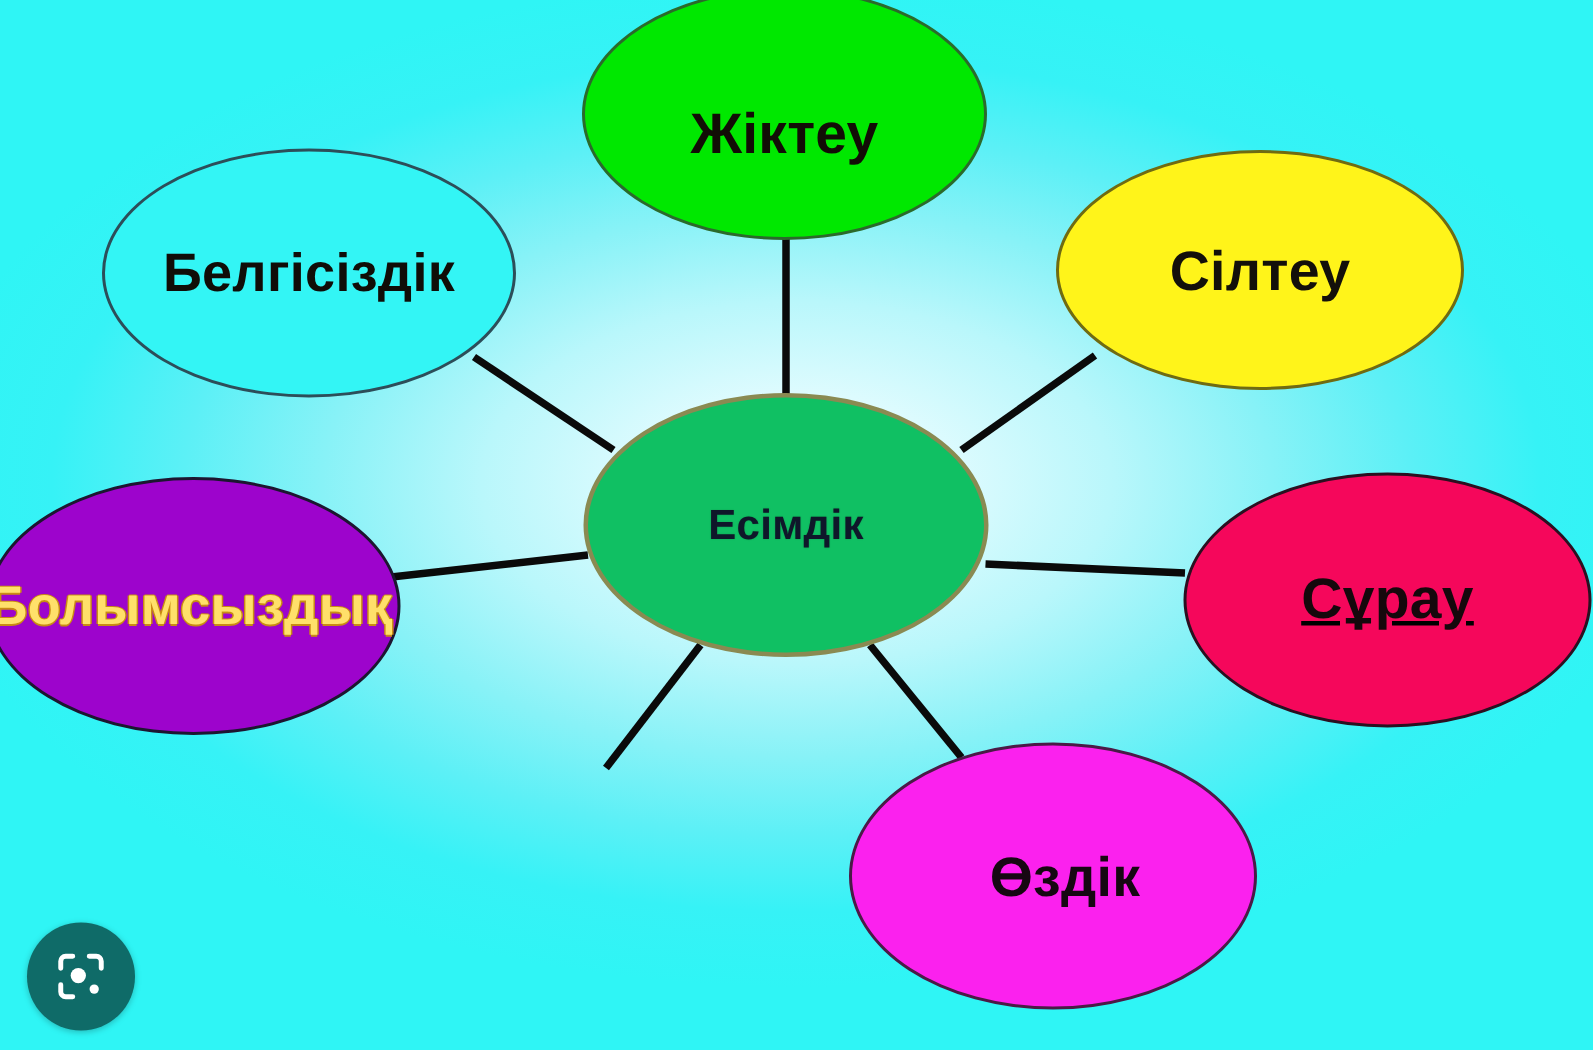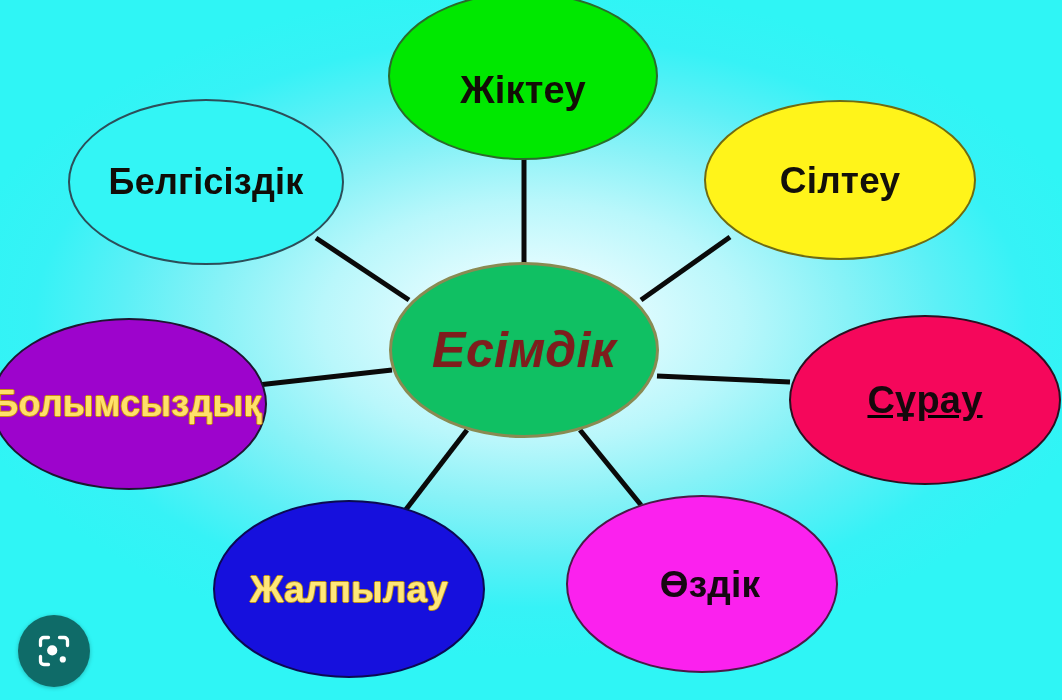--- a/index.html
+++ b/index.html
@@ -48,24 +48,23 @@
   }
   
   .node-center {
     left: 389px; top: 262px;
     width: 270px; height: 176px;
     background: #10c063;
     border: 3px solid #8a8a52;
     z-index: 5;
   }
   .node-center .node-label {
-    color: #7f1d1d;
-    font-size: 50px;
+    color: #0f172a;
+    font-size: 28px;
     text-shadow: 0 0 1px rgba(0,0,0,0.25);
-    font-style: italic;
   }
   
   .node-top {
     left: 388px; top: -8px;
     width: 270px; height: 168px;
     background: #00e800;
     border: 2px solid #2b6a2b;
     z-index: 4;
   }
   .node-top .node-label { color: #120d06; font-size: 38px; margin-top: 28px; }
@@ -188,23 +187,20 @@
   </div>
 
   <div class="node node-left">
     <span class="node-label">Болымсыздық</span>
   </div>
 
   <div class="node node-right">
     <span class="node-label">Сұрау</span>
   </div>
 
-  <div class="node node-bottomleft">
-    <span class="node-label">Жалпылау</span>
-  </div>
 
   <div class="node node-bottomright">
     <span class="node-label">Өздік</span>
   </div>
 
   <div class="node node-center">
     <span class="node-label">Есімдік</span>
   </div>
 
   <div class="lens-button">

